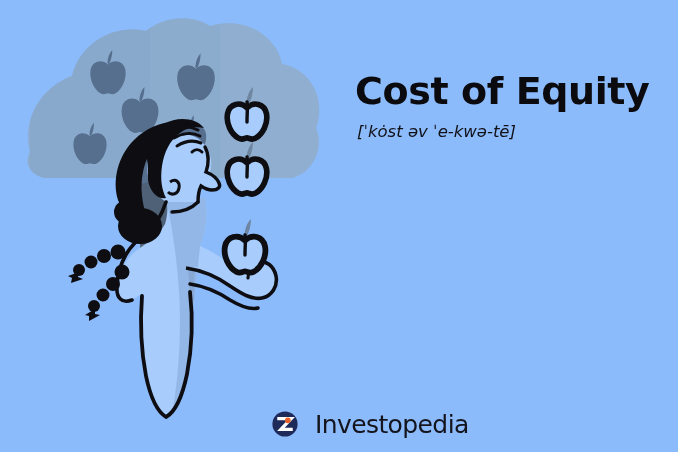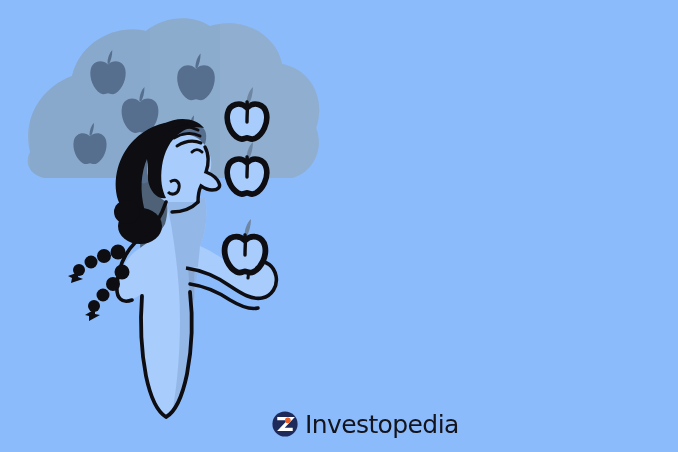--- a/index.html
+++ b/index.html
@@ -74,21 +74,21 @@
     letter-spacing: -0.2px;
   }
 
   
   #brand {
     position: absolute;
     left: 272px;
     top: 411px;
     display: flex;
     align-items: center;
-    gap: 7px;
+    gap: 17px;
   }
   #brand-mark {
     width: 26px;
     height: 26px;
     flex: 0 0 auto;
     display: block;
   }
   #brand-name {
     font-family: "DejaVu Sans", sans-serif;
     font-size: 25px;
@@ -277,20 +277,22 @@
         <circle cx="122" cy="272" r="7.5"></circle>
         <circle cx="113" cy="284" r="7"></circle>
         <circle cx="103" cy="295" r="6.5"></circle>
         <circle cx="94" cy="306" r="6"></circle>
         <path d="M85,315 l10,-6 l0,5 l5,1 l-11,6 l0,-5 Z"></path>
       </g>
     </svg>
   </div>
 
   <div id="text-column">
+    <h1 id="term-title">Cost of Equity</h1>
+    <div id="term-pronunciation">[ˈkȯst əv ˈe-kwə-tē]</div>
   </div>
 
   <div id="brand">
     <svg id="brand-mark" viewBox="0 0 64 64" aria-hidden="true">
       <circle cx="32" cy="32" r="31" fill="#1e2a5a"></circle>
       <path d="M17,19 L47,19 L22,45 L47,45" fill="none" stroke="#ffffff" stroke-width="8" stroke-linecap="square" stroke-linejoin="miter"></path>
       <circle cx="39" cy="23" r="7" fill="#e8622a"></circle>
     </svg>
     <span id="brand-name">Investopedia</span>
   </div>

